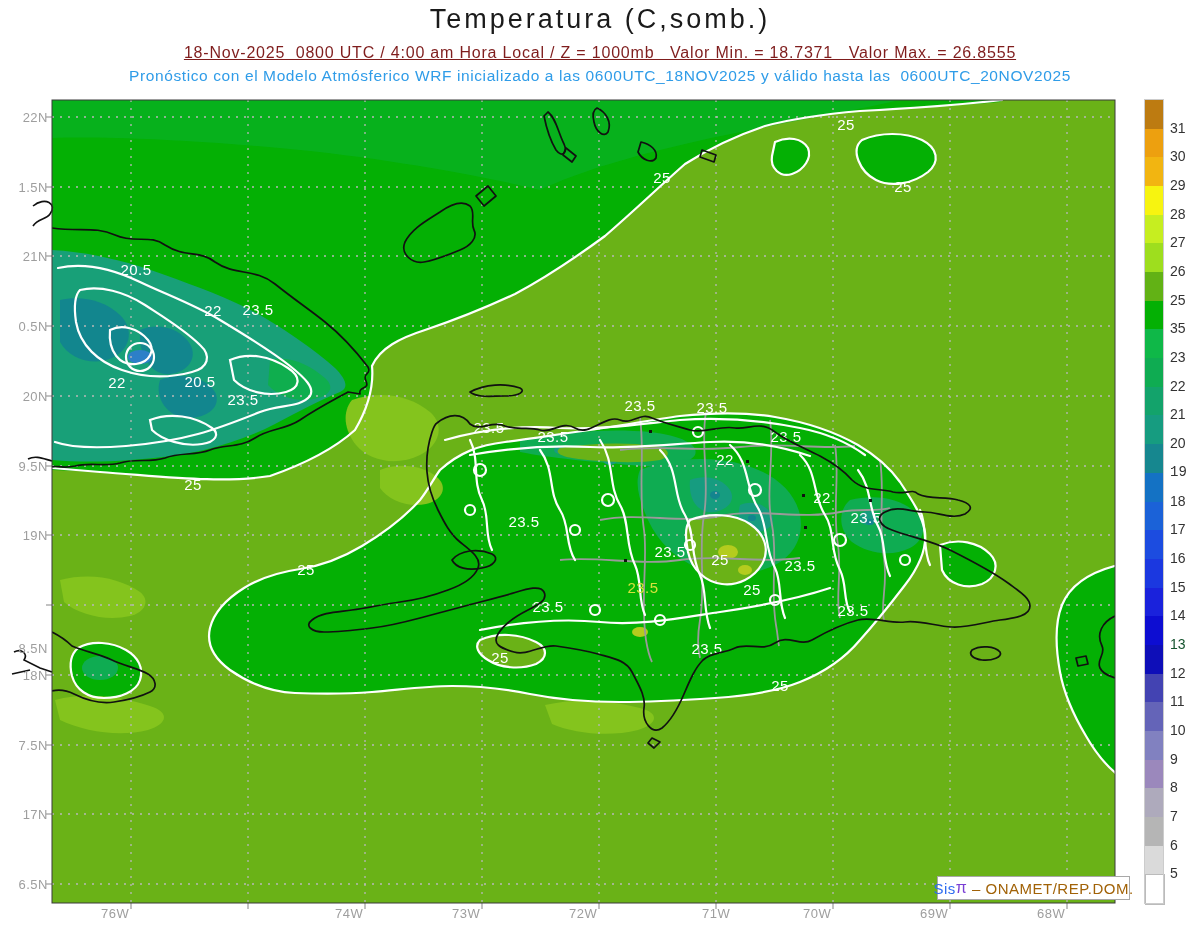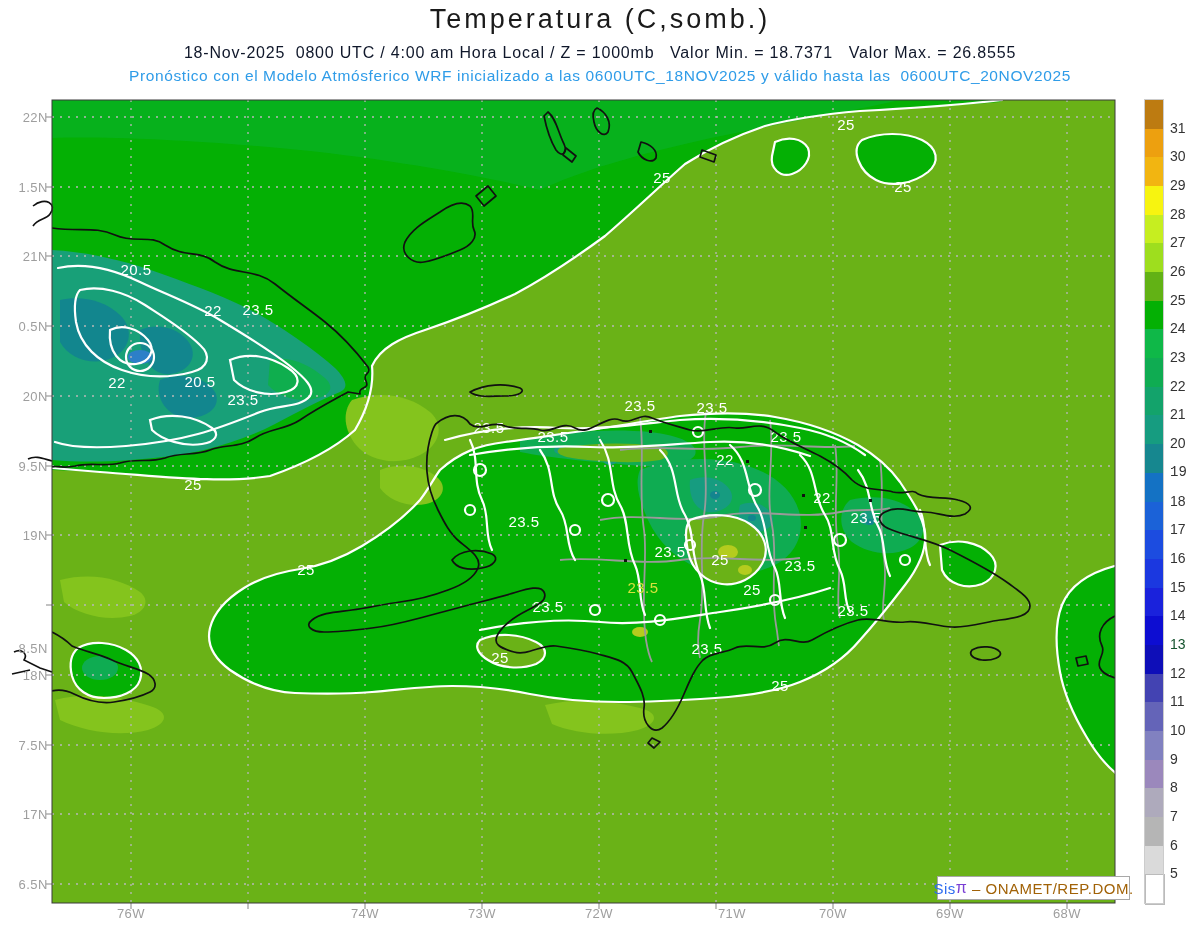--- a/index.html
+++ b/index.html
@@ -2,21 +2,21 @@
 <html><head>
 <meta charset="utf-8">
 <style>
   html,body{margin:0;padding:0;background:#ffffff;}
   body{font-family:"Liberation Sans", sans-serif; width:1200px; height:927px; position:relative; overflow:hidden;}
   .abs{position:absolute;}
   #title{left:0;top:4px;width:1200px;text-align:center;font-size:27px;letter-spacing:3px;color:#1a1a1a;white-space:pre;}
   #subtitle1{left:0;top:44px;width:1200px;text-align:center;font-size:16px;letter-spacing:.8px;white-space:pre;}
   #subtitle2{left:0;top:67px;width:1200px;text-align:center;font-size:15.5px;letter-spacing:.6px;white-space:pre;}
   .ylab{position:absolute;width:46px;left:2px;text-align:right;font-size:13px;letter-spacing:.5px;transform:translateY(-50%);}
-  .xlab{position:absolute;top:906px;width:60px;text-align:center;font-size:13px;letter-spacing:.5px;transform:translateX(-50%);}
+  .xlab{position:absolute;top:906px;width:60px;text-align:left;font-size:13px;letter-spacing:.5px;transform:translateX(-50%);}
   .cbarbox{position:absolute;left:1145px;width:18px;}
   .cbarlab{position:absolute;left:1170px;font-size:14px;color:#333;}
   #sisbox{left:937px;top:876px;width:191px;height:22px;background:#ffffff;border:1.5px solid #a8a8a8;
           display:flex;align-items:center;justify-content:center;font-size:15px;letter-spacing:.5px;white-space:pre;}
   #sisbox .sis{color:#2e6cf0;}
   #sisbox .pi{color:#7a3fd4;font-size:16px;}
   #sisbox .rest{color:#a16207;}
   svg text{font-family:"Liberation Sans", sans-serif;}
 </style>
 </head>
@@ -260,21 +260,21 @@
       <line x1="46" y1="675" x2="52" y2="675" stroke="#999999" stroke-width="1.2"></line>
       <line x1="46" y1="745" x2="52" y2="745" stroke="#999999" stroke-width="1.2"></line>
       <line x1="46" y1="814" x2="52" y2="814" stroke="#999999" stroke-width="1.2"></line>
       <line x1="46" y1="884" x2="52" y2="884" stroke="#999999" stroke-width="1.2"></line>
     </g>
 
   <rect x="52" y="100" width="1063" height="803" fill="none" stroke="#3a3a3a" stroke-width="1"></rect>
 </svg>
 
 <div class="abs" id="title" style="color: rgb(26, 26, 26);">Temperatura (C,somb.)</div>
-<div class="abs" id="subtitle1" style="color: #0f172a;">18-Nov-2025  0800 UTC / 4:00 am Hora Local / Z = 1000mb   Valor Min. = 18.7371   Valor Max. = 26.8555</div>
+<div class="abs" id="subtitle1" style="color: #7f1d1d; text-decoration: underline;">18-Nov-2025  0800 UTC / 4:00 am Hora Local / Z = 1000mb   Valor Min. = 18.7371   Valor Max. = 26.8555</div>
 <div class="abs" id="subtitle2" style="color: rgb(47, 156, 232);">Pronóstico con el Modelo Atmósferico WRF inicializado a las 0600UTC_18NOV2025 y válido hasta las  0600UTC_20NOV2025</div>
 
 <div id="ylabels">
     <div class="ylab" style="top: 117px; color: rgb(158, 158, 158);">22N</div>
     <div class="ylab" style="top: 187px; color: rgb(158, 158, 158);">1.5N</div>
     <div class="ylab" style="top: 256px; color: rgb(158, 158, 158);">21N</div>
     <div class="ylab" style="top: 326px; color: rgb(158, 158, 158);">0.5N</div>
     <div class="ylab" style="top: 396px; color: rgb(158, 158, 158);">20N</div>
     <div class="ylab" style="top: 466px; color: rgb(158, 158, 158);">9.5N</div>
     <div class="ylab" style="top: 535px; color: rgb(158, 158, 158);">19N</div>
@@ -325,21 +325,21 @@
     <div class="cbarbox" style="top: 845.68px; height: 28.68px; background: rgb(218, 218, 218);"></div>
     <div class="cbarbox" style="top: 874.36px; height: 28.68px; background: rgb(255, 255, 255); border: 1px solid rgb(187, 187, 187);"></div>
     <div class="abs" style="left: 1144px; top: 99px; width: 18px; height: 803.04px; border: 1px solid rgb(204, 204, 204); pointer-events: none;"></div>
     <div class="cbarlab" style="top: 119.68px; color: rgb(51, 51, 51);">31</div>
     <div class="cbarlab" style="top: 148.36px; color: rgb(51, 51, 51);">30</div>
     <div class="cbarlab" style="top: 177.04px; color: rgb(51, 51, 51);">29</div>
     <div class="cbarlab" style="top: 205.72px; color: rgb(51, 51, 51);">28</div>
     <div class="cbarlab" style="top: 234.4px; color: rgb(51, 51, 51);">27</div>
     <div class="cbarlab" style="top: 263.08px; color: rgb(51, 51, 51);">26</div>
     <div class="cbarlab" style="top: 291.76px; color: rgb(51, 51, 51);">25</div>
-    <div class="cbarlab" style="top: 320.44px; color: rgb(51, 51, 51);">24</div>
+    <div class="cbarlab" style="top: 320.44px; color: rgb(51, 51, 51);">35</div>
     <div class="cbarlab" style="top: 349.12px; color: rgb(51, 51, 51);">23</div>
     <div class="cbarlab" style="top: 377.8px; color: rgb(51, 51, 51);">22</div>
     <div class="cbarlab" style="top: 406.48px; color: rgb(51, 51, 51);">21</div>
     <div class="cbarlab" style="top: 435.16px; color: rgb(51, 51, 51);">20</div>
     <div class="cbarlab" style="top: 463.84px; color: rgb(51, 51, 51); font-family: Liberation Mono, monospace;">19</div>
     <div class="cbarlab" style="top: 492.52px; color: rgb(51, 51, 51);">18</div>
     <div class="cbarlab" style="top: 521.2px; color: rgb(51, 51, 51);">17</div>
     <div class="cbarlab" style="top: 549.88px; color: rgb(51, 51, 51);">16</div>
     <div class="cbarlab" style="top: 578.56px; color: rgb(51, 51, 51);">15</div>
     <div class="cbarlab" style="top: 607.24px; color: rgb(51, 51, 51);">14</div>

